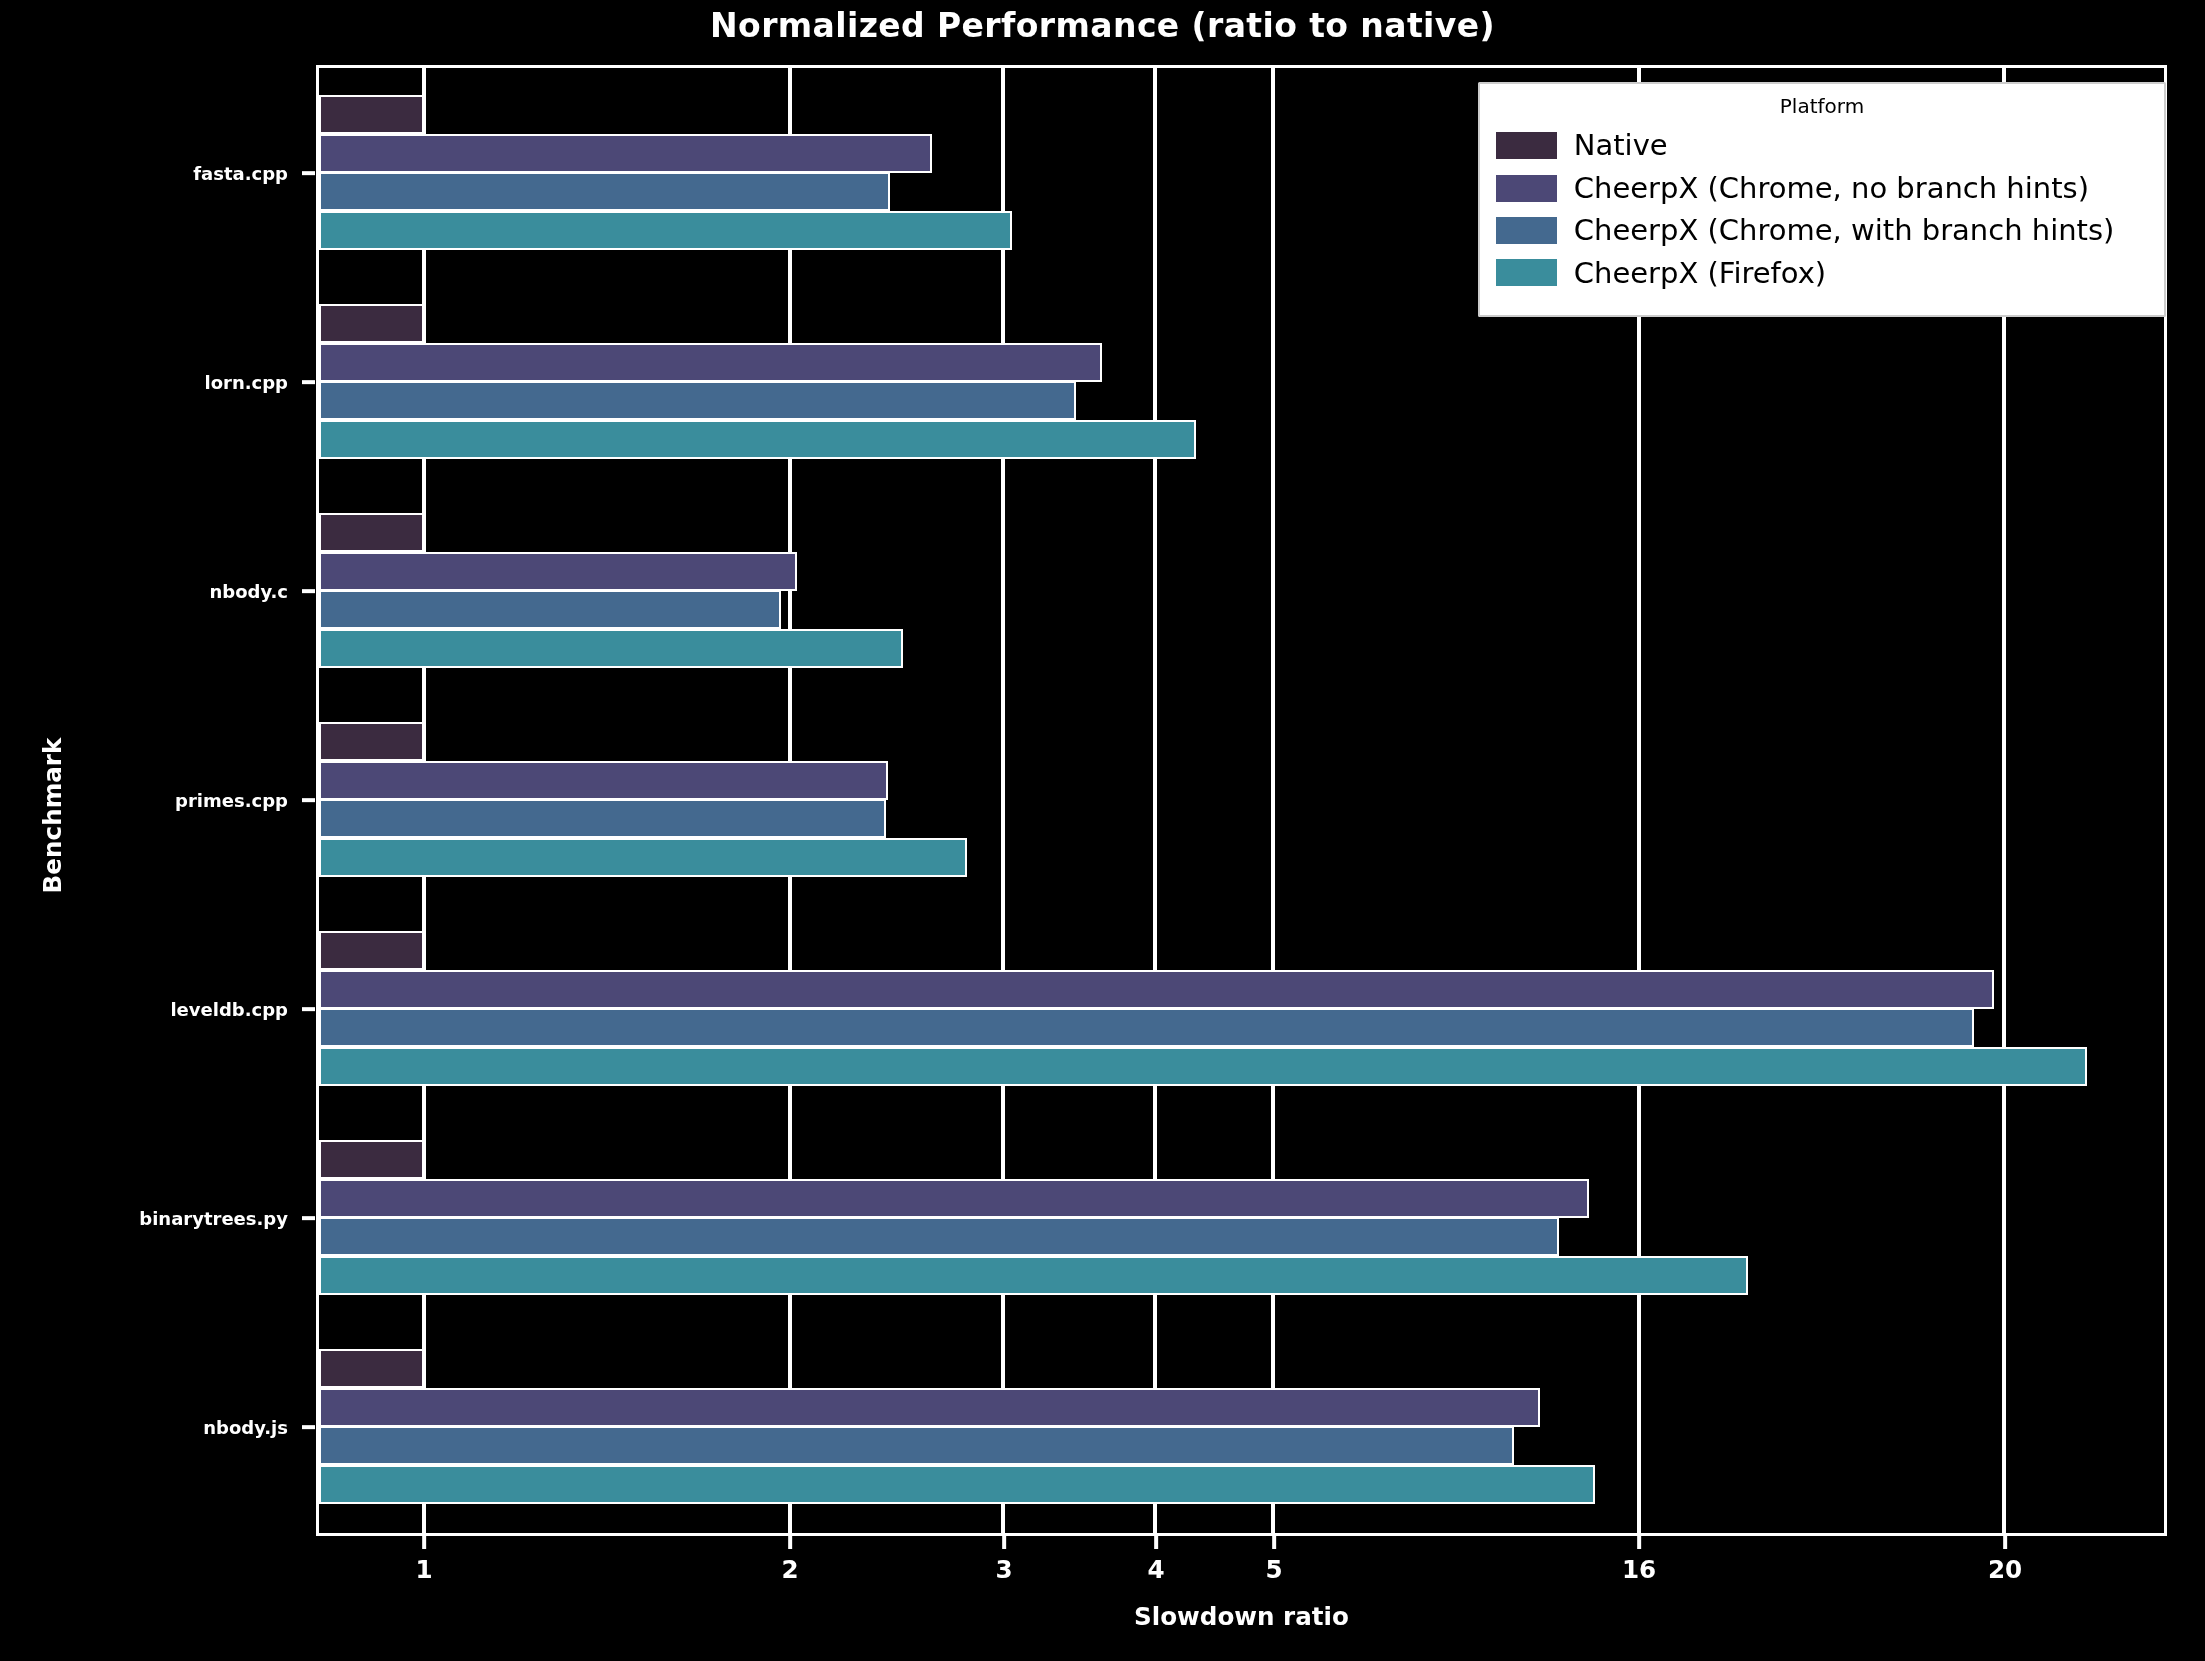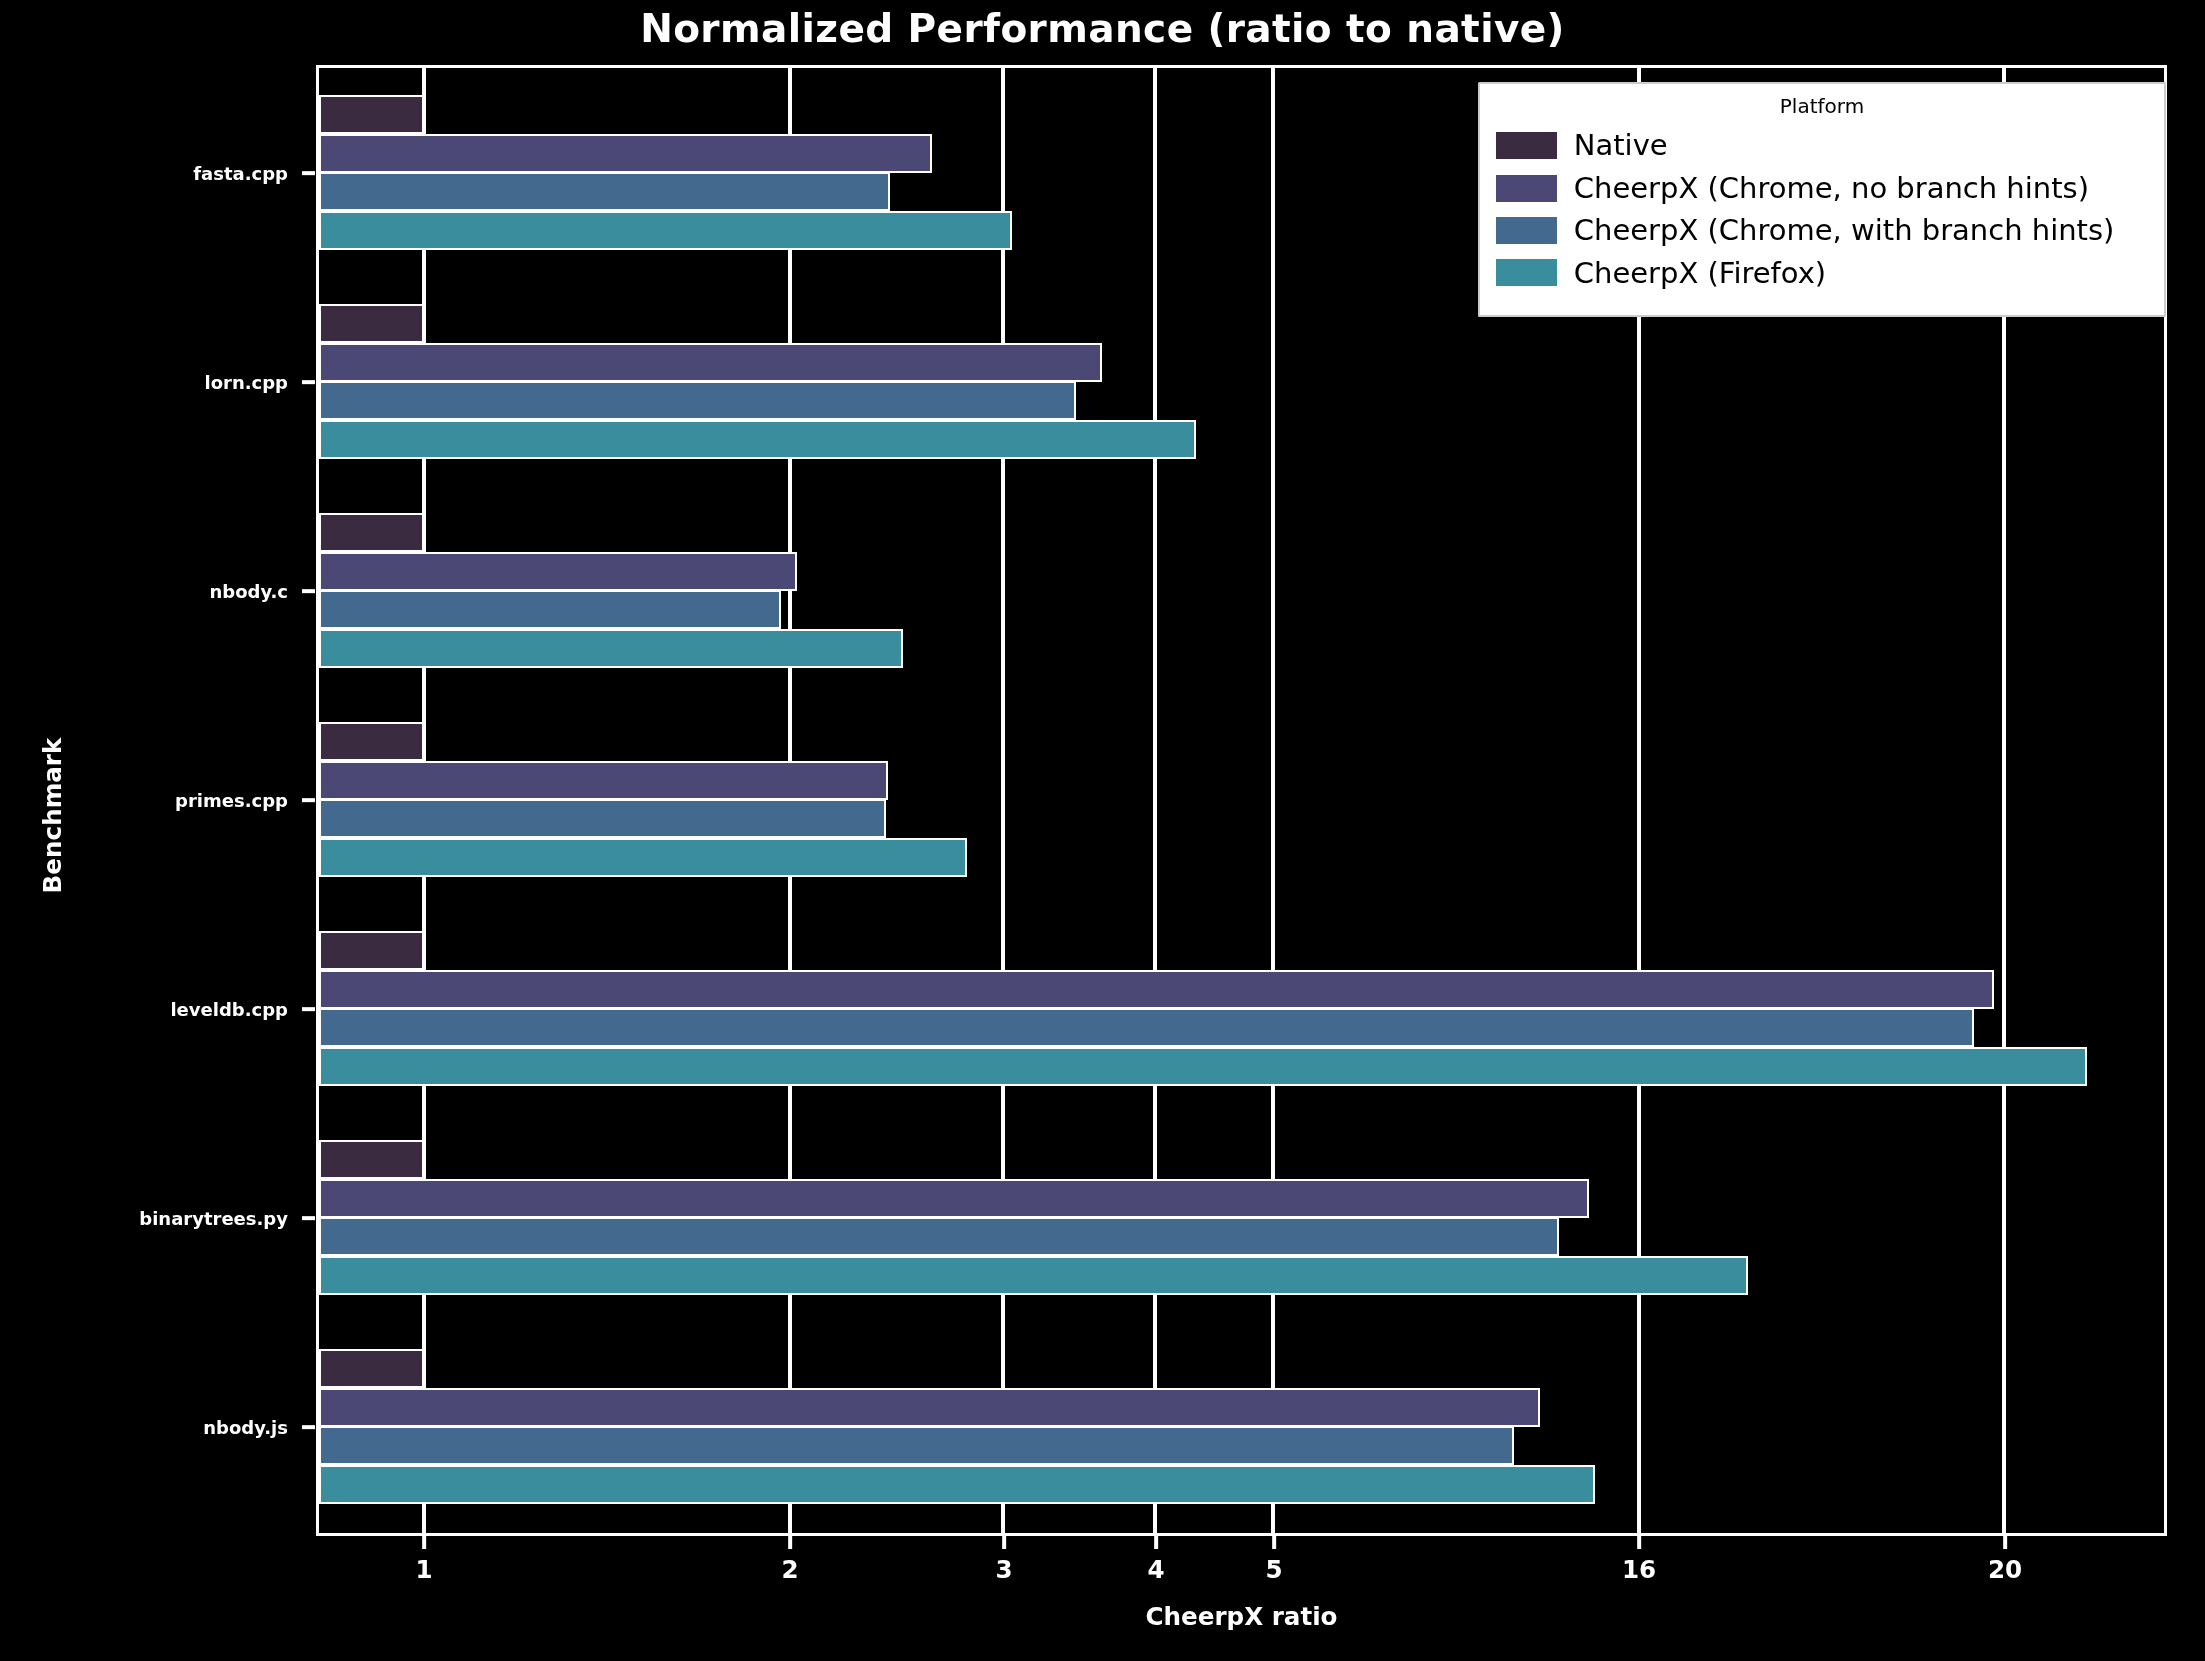--- a/index.html
+++ b/index.html
@@ -15,21 +15,21 @@
     width: 2205px; height: 1661px;
     background: #000000;
   }
 
   
   #chart-title {
     position: absolute;
     left: 0; top: 6px; width: 2205px;
     text-align: center;
     color: #ffffff;
-    font-size: 39px;
+    font-size: 33px;
     font-weight: bold;
     letter-spacing: 0.4px;
     white-space: nowrap;
   }
 
   
   #plot-area {
     position: absolute;
     left: 316px; top: 65px;
     width: 1851px; height: 1471px;
@@ -249,21 +249,21 @@
       <div class="xtick-mark" style="left: 840px;"></div>
       <div class="xtick-label" style="left: 840px;">4</div>
       <div class="xtick-mark" style="left: 958px;"></div>
       <div class="xtick-label" style="left: 958px;">5</div>
       <div class="xtick-mark" style="left: 1323px;"></div>
       <div class="xtick-label" style="left: 1323px;">16</div>
       <div class="xtick-mark" style="left: 1689px;"></div>
       <div class="xtick-label" style="left: 1689px;">20</div>
     </div>
 
-  <div id="xlabel">CheerpX ratio</div>
+  <div id="xlabel">Slowdown ratio</div>
   <div id="ylabel">Benchmark</div>
 
   <div id="legend">
     <div id="legend-title">Platform</div>
     <div id="legend-rows">
         <div class="legend-row">
           <div class="legend-swatch" style="background: rgb(59, 43, 64);"></div>
           <div class="legend-label">Native</div>
         </div>
         <div class="legend-row">

